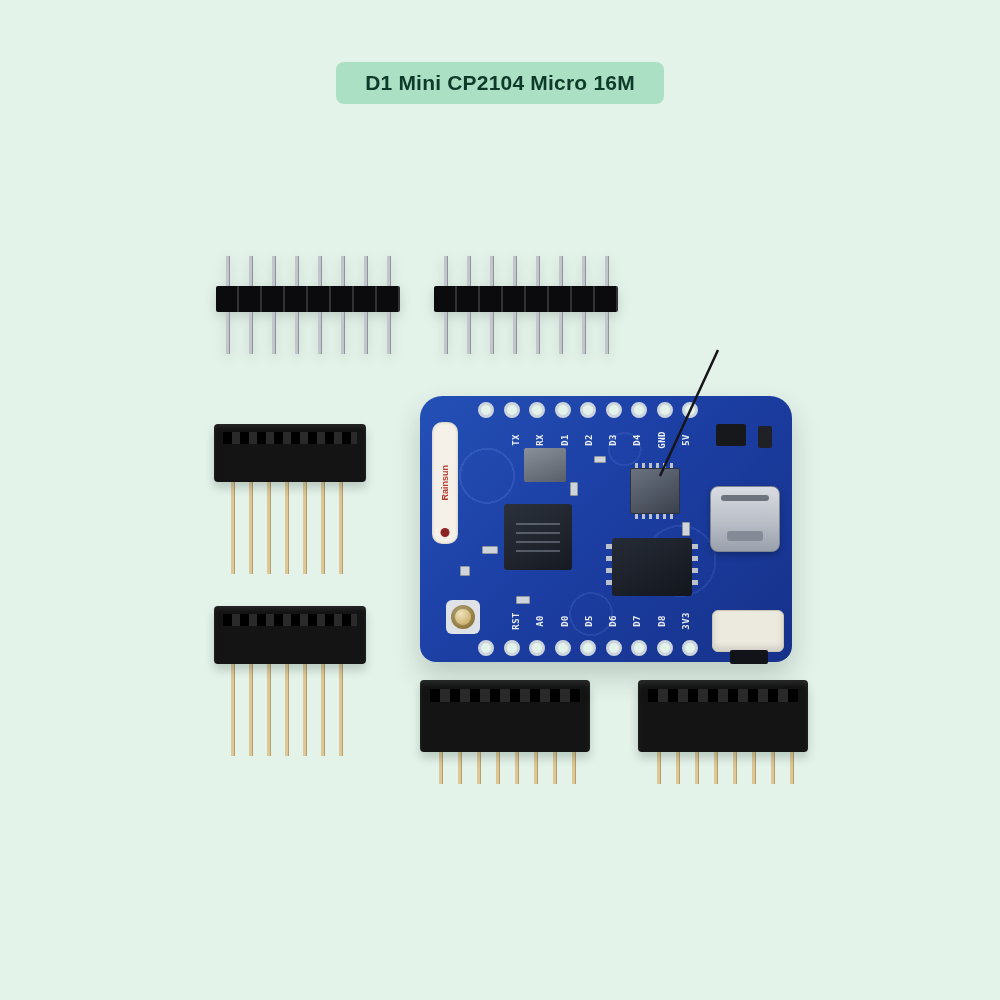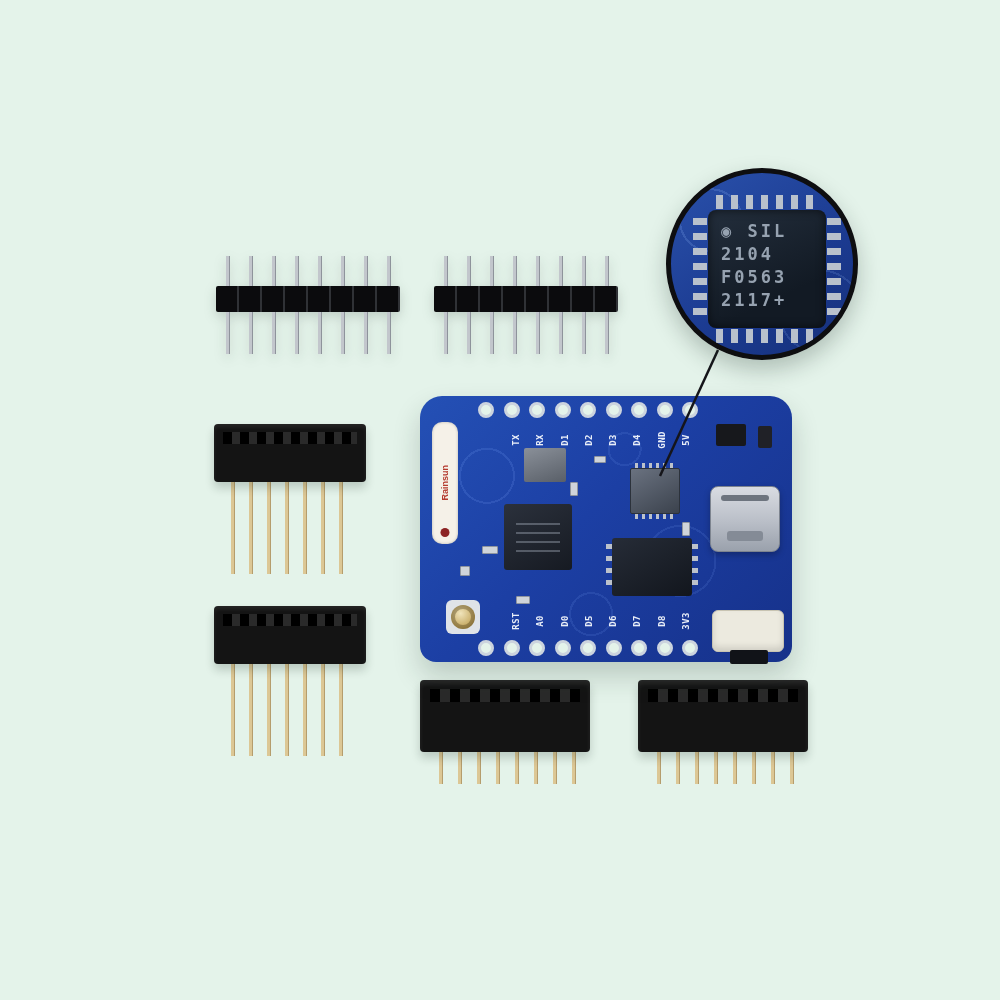--- a/index.html
+++ b/index.html
@@ -112,20 +112,23 @@
   .mchip-line{font-family:"DejaVu Sans Mono",monospace;font-size:17px;line-height:23px;font-weight:bold;
     color:#96a2b0;letter-spacing:3px;white-space:nowrap;}
 
   .pointer-svg{position:absolute;left:0;top:0;z-index:6;pointer-events:none;}
 </style>
 </head>
 <body>
 
 <div class="stage">
 
+  <div class="title-badge">
+    <span>D1 Mini CP2104 Micro 16M</span>
+  </div>
 
   <div class="male-header" style="left:216px;top:256px;">
     <div class="mh-pins-top"></div>
     <div class="mh-body"></div>
     <div class="mh-pins-bottom"></div>
   </div>
   <div class="male-header" style="left:434px;top:256px;">
     <div class="mh-pins-top"></div>
     <div class="mh-body"></div>
     <div class="mh-pins-bottom"></div>
@@ -257,28 +260,14 @@
     <div class="smd" style="left:96px;top:200px;width:14px;height:8px;"></div>
     <div class="smd" style="left:262px;top:126px;width:8px;height:14px;"></div>
     <div class="smd" style="left:174px;top:60px;width:12px;height:7px;"></div>
     <div class="smd" style="left:40px;top:170px;width:10px;height:10px;"></div>
   </div>
 
   <svg class="pointer-svg" width="1000" height="1000">
     <line x1="718" y1="350" x2="660" y2="476" stroke="#15151a" stroke-width="2.5"></line>
   </svg>
 
-  <div class="magnifier">
-    <div class="mag-pins mp-top"></div>
-    <div class="mag-pins mp-bottom"></div>
-    <div class="mag-pins mp-left"></div>
-    <div class="mag-pins mp-right"></div>
-    <div class="mag-chip-body">
-      <div class="mchip-text">
-          <div class="mchip-line">◉ SIL</div>
-          <div class="mchip-line">2104</div>
-          <div class="mchip-line">F0563</div>
-          <div class="mchip-line">2117+</div>
-        </div>
-    </div>
-  </div>
 
 </div>
 
 </body></html>

